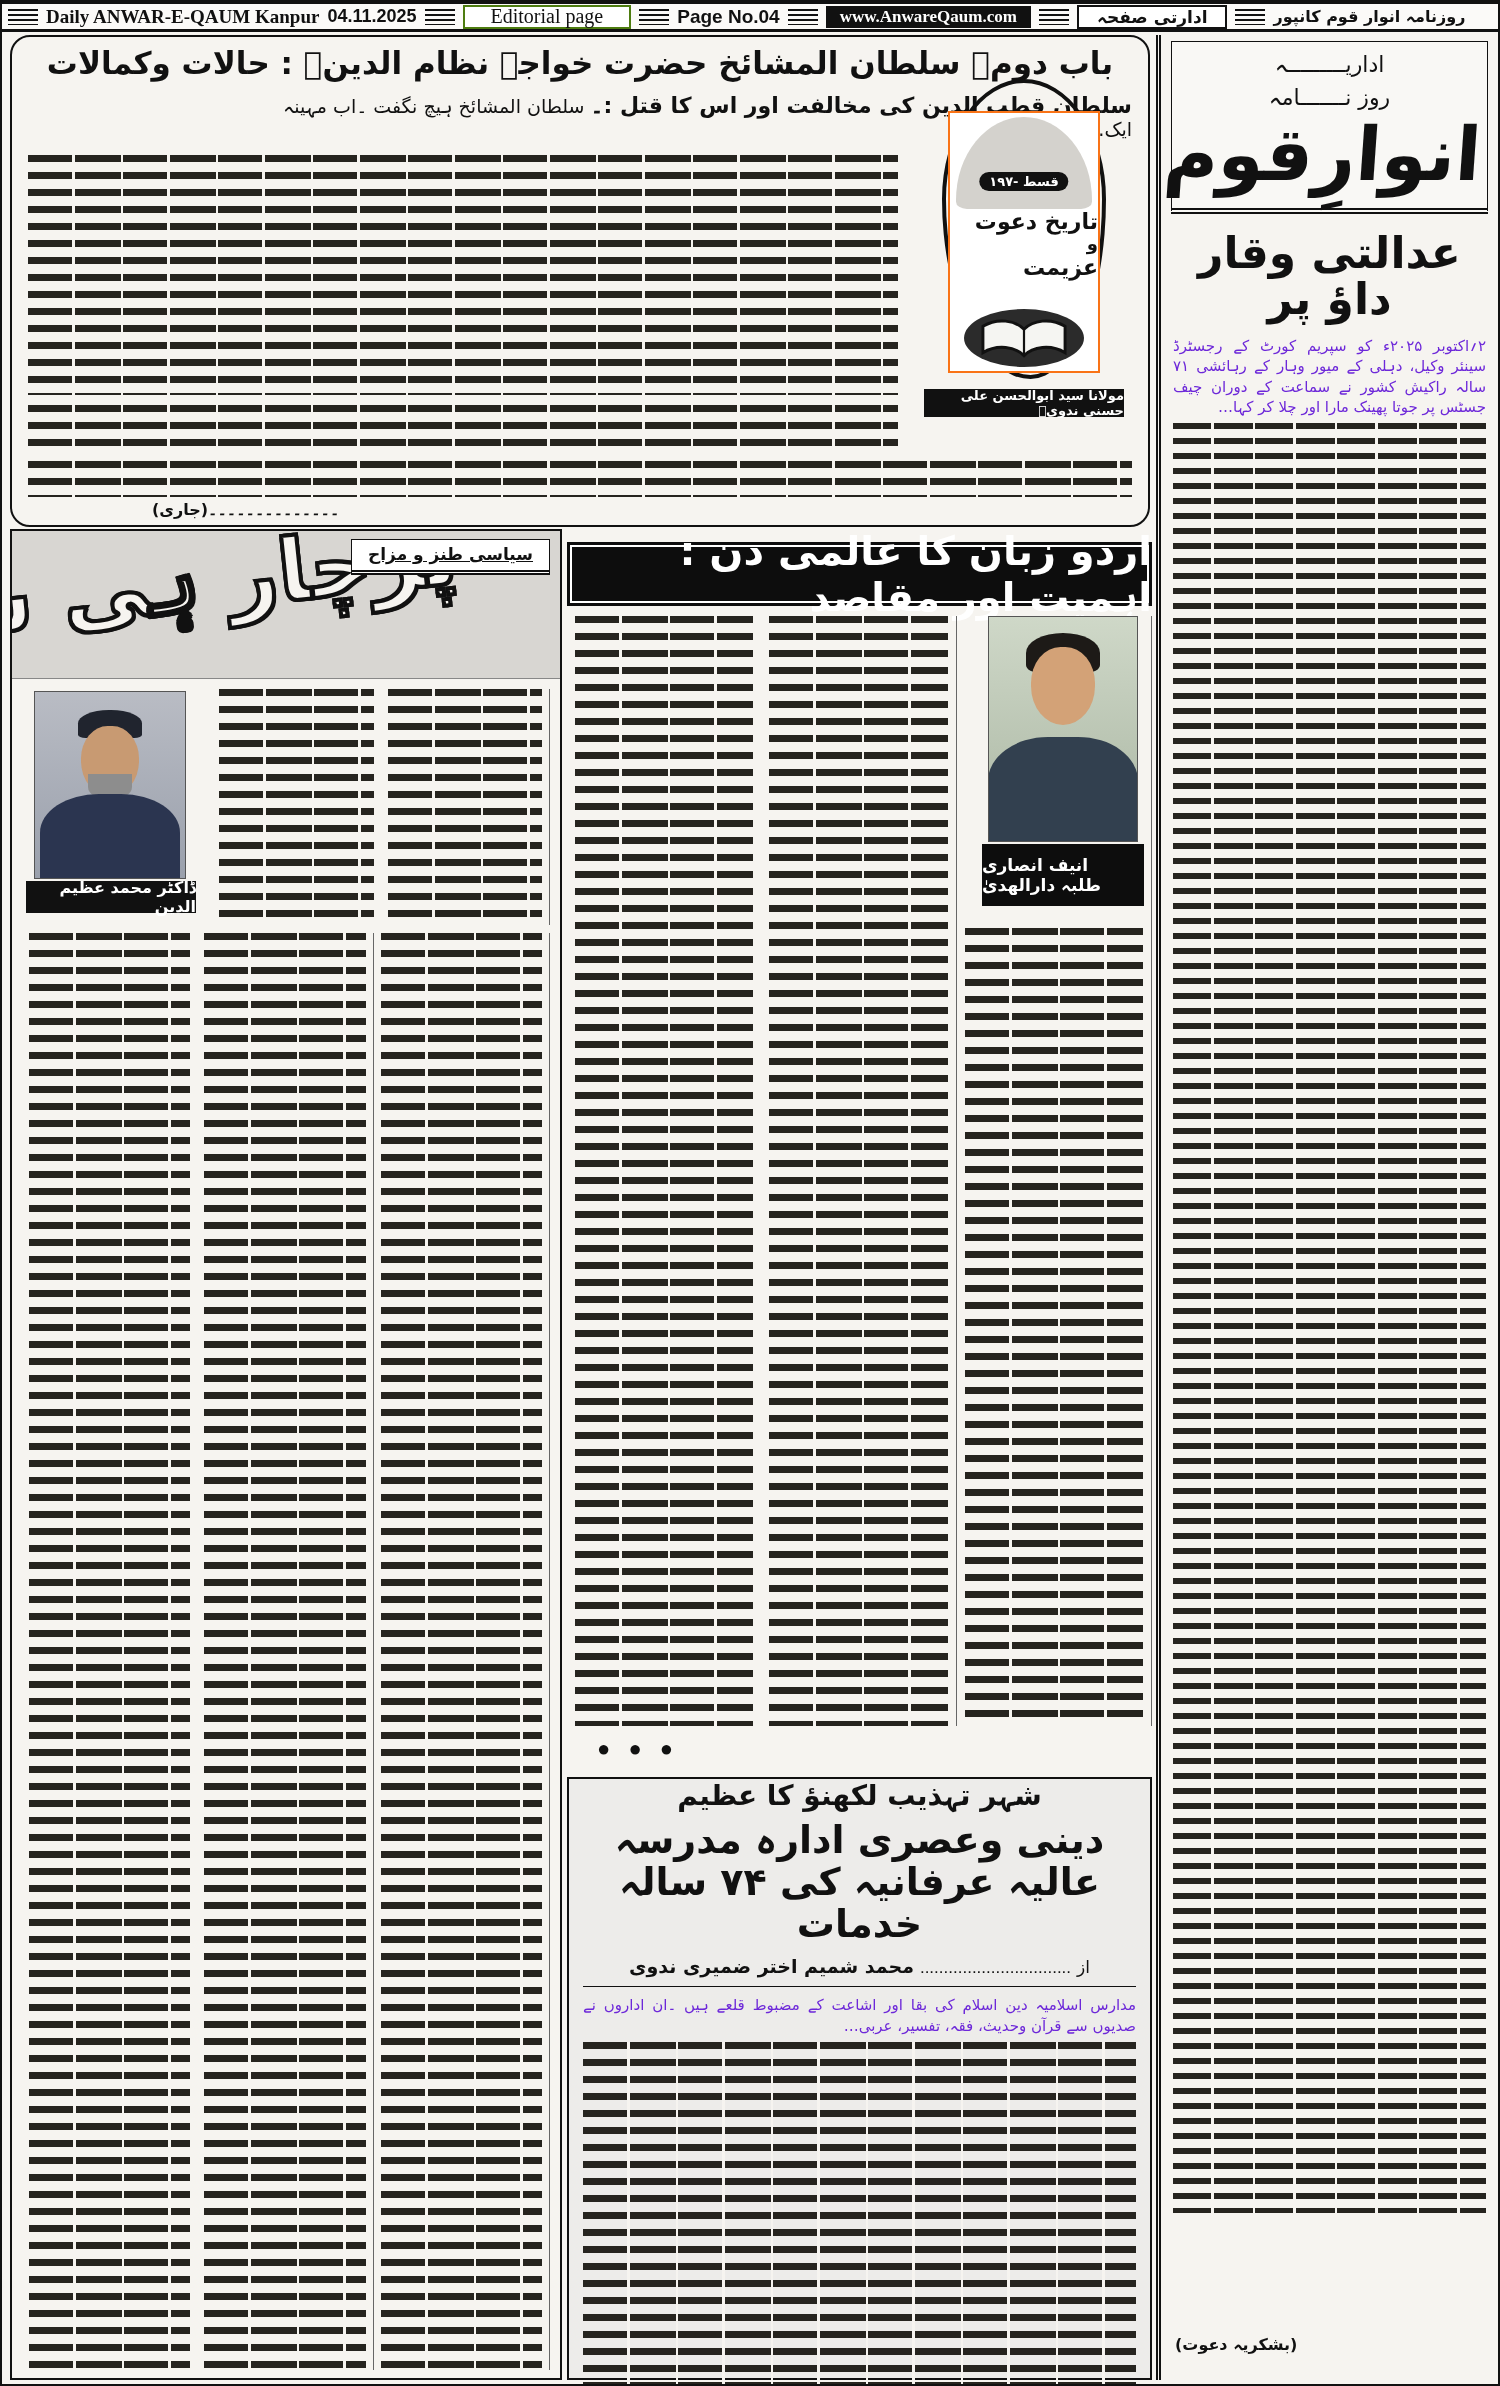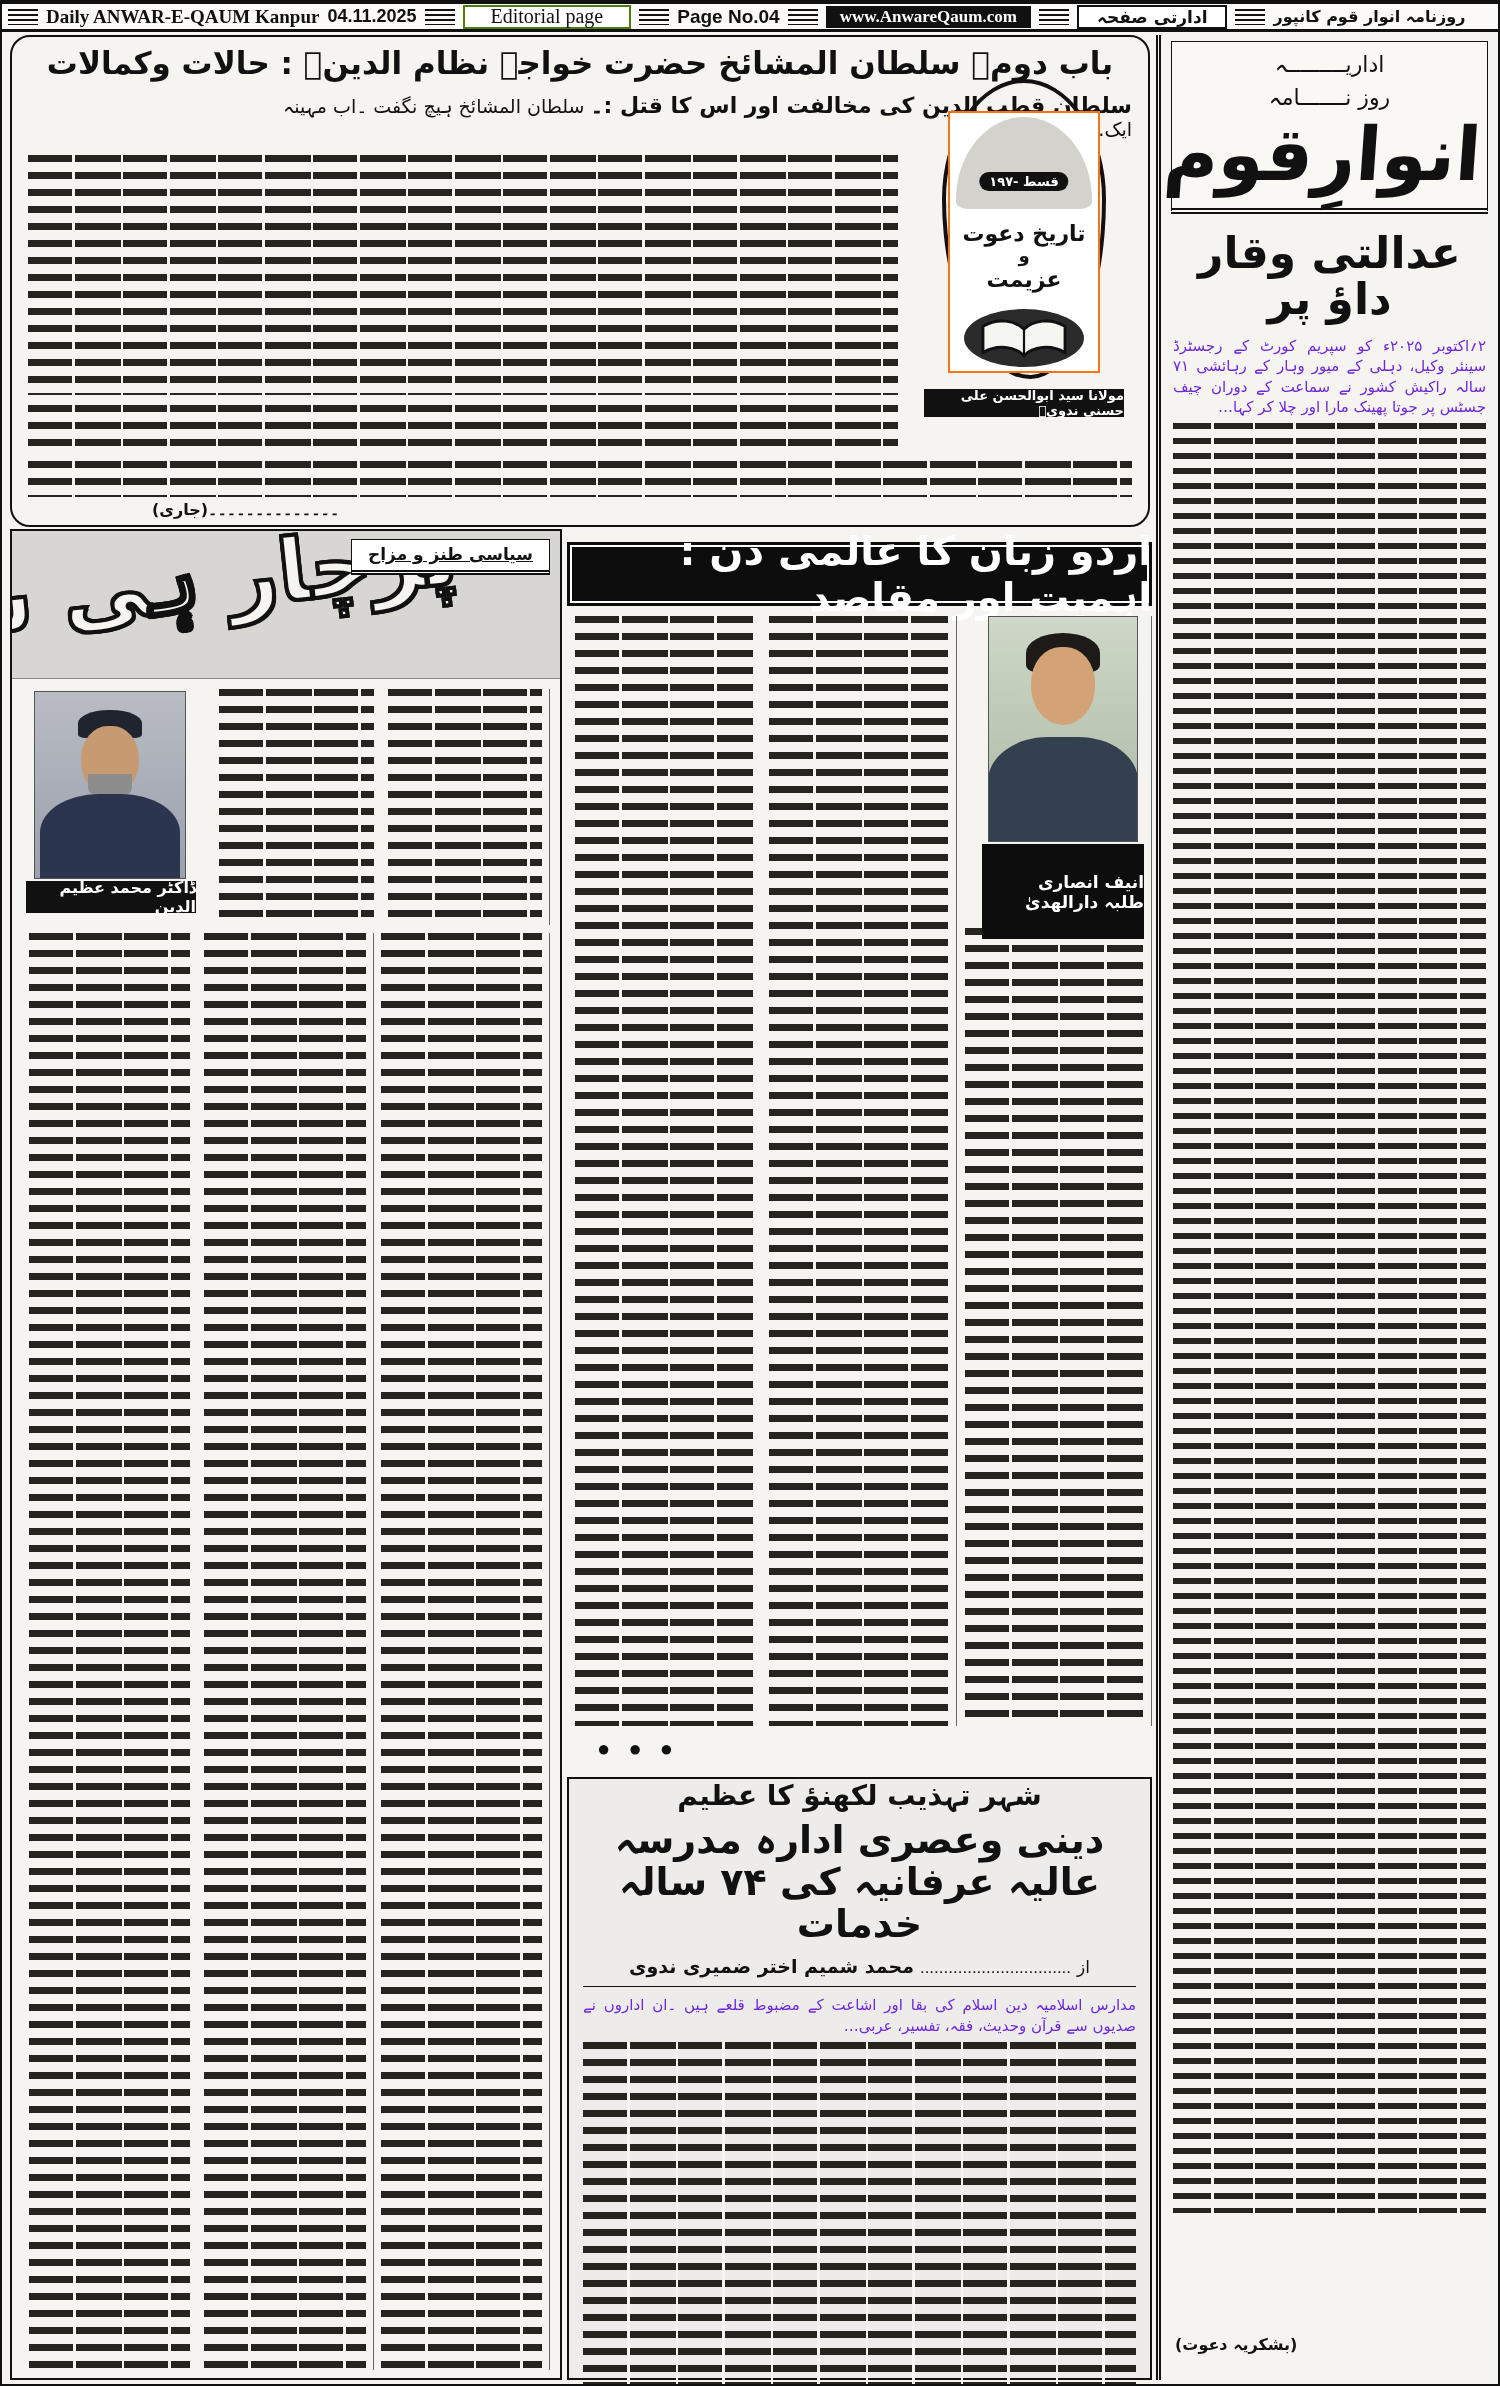--- a/index.html
+++ b/index.html
@@ -64,21 +64,21 @@
   #inst-graphic { position:absolute; top:48px; right:34px; width:180px; height:372px; }
   .g-swash { position:absolute; top:-6px; left:8px; width:164px; height:300px;
     border:4px solid #111; border-radius:50% 50% 46% 54% / 40% 40% 60% 60%; }
   .g-box { position:absolute; top:26px; left:14px; width:152px; height:262px;
     border:2px solid #f97316; background:#fff; overflow:hidden; }
   .g-dome { height:92px; margin:4px 6px 0 6px; background:#d4d2cd;
     border-radius:50% 50% 8% 8% / 90% 90% 8% 8%; position:relative; }
   .g-badge { position:absolute; left:50%; bottom:18px; transform:translateX(-50%);
     background:#111; color:#fff; border-radius:12px; padding:2px 10px;
     font-size:13px; font-weight:bold; white-space:nowrap; }
-  .g-title { text-align:center; font-weight:bold; line-height:1.15; margin-top:12px; }
+  .g-title { text-align:right; font-weight:bold; line-height:1.15; margin-top:0; }
   .g-title .l1 { font-size:22px; } .g-title .l2 { font-size:18px; } .g-title .l3 { font-size:22px; }
   .g-book { position:absolute; bottom:4px; left:50%; transform:translateX(-50%);
     width:120px; height:58px; background:#2b2b2b; border-radius:50%;
     display:flex; align-items:center; justify-content:center; }
   .g-author { position:absolute; bottom:40px; left:-10px; width:200px; height:28px;
     background:#111; color:#fff; display:flex; align-items:center; justify-content:center;
     font-size:13px; font-weight:bold; }
 
   
   #right-col { position:absolute; top:33px; right:0; width:342px; height:2345px;
@@ -142,22 +142,22 @@
   .ud-col1-spacer { height:312px; }
   .photo-boy { position:absolute; top:74px; right:14px; width:150px; height:226px;
     background:linear-gradient(180deg,#cfd8c8 0%,#b9c4b2 60%,#a9b4a4 100%);
     border:1px solid #555; overflow:hidden; }
   .photo-boy .hair { position:absolute; top:16px; left:50%; transform:translateX(-50%);
     width:74px; height:40px; background:#1d1a17; border-radius:50% 50% 20% 20%; }
   .photo-boy .head { position:absolute; top:30px; left:50%; transform:translateX(-50%);
     width:64px; height:78px; background:#d3a277; border-radius:48% 48% 52% 52%; }
   .photo-boy .torso { position:absolute; bottom:-6px; left:50%; transform:translateX(-50%);
     width:150px; height:110px; background:#32404f; border-radius:40% 40% 0 0; }
-  .boy-caption { position:absolute; top:302px; right:8px; width:162px; height:95px;
-    background:#0d0d0d; color:#fff; text-align:right; font-size:17px; font-weight:bold;
+  .boy-caption { position:absolute; top:302px; right:8px; width:162px; height:62px;
+    background:#0d0d0d; color:#fff; text-align:left; font-size:17px; font-weight:bold;
     display:flex; flex-direction:column; justify-content:center; }
   .end-dots { position:absolute; bottom:10px; left:30px; font-size:22px; letter-spacing:6px; }
 
   
   #madrasa { position:absolute; top:1775px; left:565px; width:585px; height:603px;
     border:2px solid #111; background:#edecea; padding:0 14px; }
   .md-kicker { text-align:center; font-size:28px; font-weight:bold; }
   .md-headline { text-align:center; font-size:38px; font-weight:bold; margin-top:8px;
     line-height:1.1; }
   .md-byline { display:flex; direction:rtl; justify-content:center; align-items:baseline;

